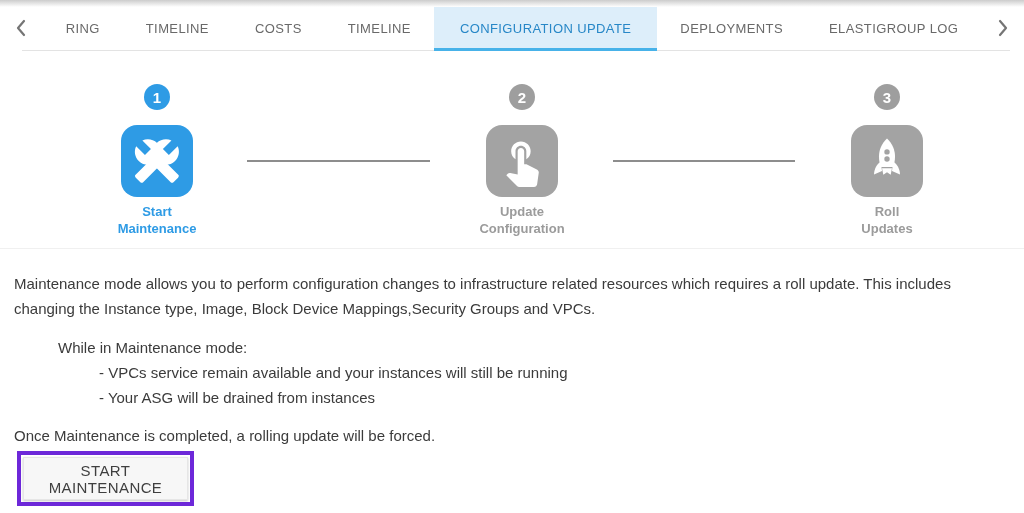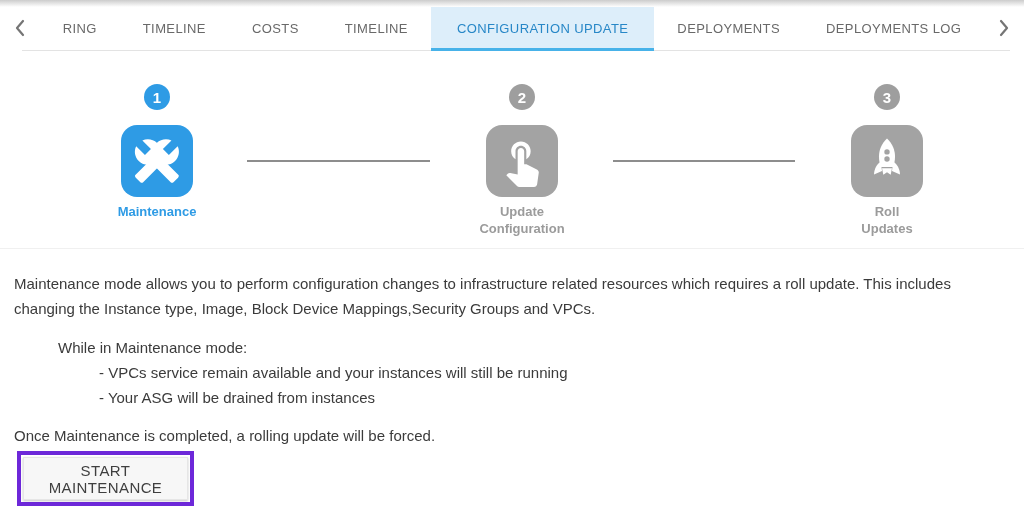--- a/index.html
+++ b/index.html
@@ -73,21 +73,21 @@
     <svg width="12" height="18" viewBox="0 0 12 18" fill="none" stroke-width="2.2" stroke-linecap="round" stroke-linejoin="round">
         <polyline points="9,2 3,9 9,16"></polyline>
       </svg>
   </span>
   <span class="tab">RING</span>
   <span class="tab">TIMELINE</span>
   <span class="tab">COSTS</span>
   <span class="tab">TIMELINE</span>
   <span class="tab active">CONFIGURATION UPDATE</span>
   <span class="tab">DEPLOYMENTS</span>
-  <span class="tab">DEPLOYMENTS LOG</span>
+  <span class="tab">ELASTIGROUP LOG</span>
   <span class="tab-chevron" style="margin-left:auto;">
     <svg width="12" height="18" viewBox="0 0 12 18" fill="none" stroke-width="2.2" stroke-linecap="round" stroke-linejoin="round">
         <polyline points="3,2 9,9 3,16"></polyline>
       </svg>
   </span>
 </nav>
 
 <div class="stepper">
   <div class="connector c1"></div>
   <div class="connector c2"></div>
@@ -96,20 +96,21 @@
     <div class="step-num">1</div>
     <div class="step-icon">
       <svg viewBox="0 0 24 24" fill="#ffffff">
         <g transform="scale(0.92) translate(1,1)">
           <path d="M22.7 19l-9.1-9.1c.9-2.3.4-5-1.5-6.9-2-2-5-2.4-7.4-1.3L9 6 6 9 1.6 4.7C.4 7.1.9 10.1 2.9 12.1c1.9 1.9 4.6 2.4 6.9 1.5l9.1 9.1c.4.4 1 .4 1.4 0l2.3-2.3c.5-.4.5-1.1.1-1.4z"></path>
           <path transform="scale(-1,1) translate(-24,0)" d="M22.7 19l-9.1-9.1c.9-2.3.4-5-1.5-6.9-2-2-5-2.4-7.4-1.3L9 6 6 9 1.6 4.7C.4 7.1.9 10.1 2.9 12.1c1.9 1.9 4.6 2.4 6.9 1.5l9.1 9.1c.4.4 1 .4 1.4 0l2.3-2.3c.5-.4.5-1.1.1-1.4z"></path>
         </g>
       </svg>
     </div>
     <div class="step-label">
+      <div>Start</div>
       <div>Maintenance</div>
     </div>
   </div>
 
   <div class="step s2 pending">
     <div class="step-num">2</div>
     <div class="step-icon">
       <svg viewBox="0 0 24 24" fill="#ffffff">
         <path d="M9 11.24V7.5C9 6.12 10.12 5 11.5 5S14 6.12 14 7.5v3.74c1.21-.81 2-2.18 2-3.74C16 5.01 13.99 3 11.5 3S7 5.01 7 7.5c0 1.56.79 2.93 2 3.74zm9.84 4.63l-4.54-2.26c-.17-.07-.35-.11-.54-.11H13v-6c0-.83-.67-1.5-1.5-1.5S10 6.67 10 7.5v10.74l-3.43-.72c-.08-.01-.15-.03-.24-.03-.31 0-.59.13-.79.33l-.79.8 4.94 4.94c.27.27.65.44 1.06.44h6.79c.75 0 1.33-.55 1.44-1.28l.75-5.27c.01-.07.02-.14.02-.2 0-.62-.38-1.16-.91-1.38z"></path>
       </svg>

